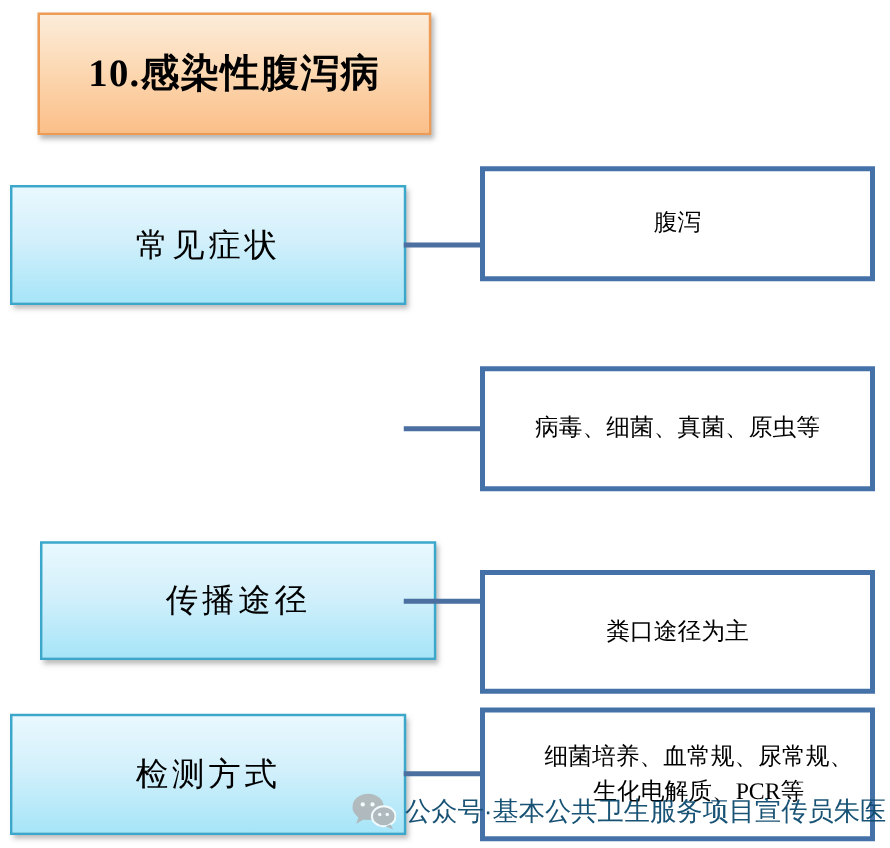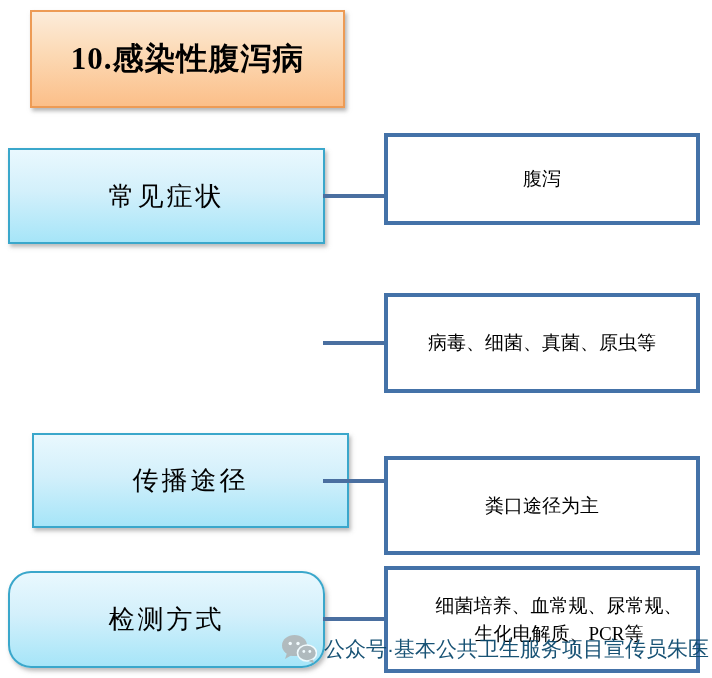--- a/index.html
+++ b/index.html
@@ -48,21 +48,21 @@
     box-shadow: 2px 3px 4px rgba(120,120,120,0.5);
     display: flex;
     align-items: center;
     justify-content: center;
     font-size: 26px;
     letter-spacing: 3px;
   }
   .left-r1 { top: 148px; height: 96px; }
   .left-r2 { top: 293px; height: 99px; }
   .left-r3 { top: 433px; height: 95px; margin-left: 24px; }
-  .left-r4 { top: 571px; height: 97px; border-radius: 23px; }
+  .left-r4 { top: 571px; height: 97px; }
 
   
   .right-box {
     position: absolute;
     left: 384px;
     width: 316px;
     box-sizing: border-box;
     border: 4px solid #4472a8;
     background: #ffffff;
     display: flex;

